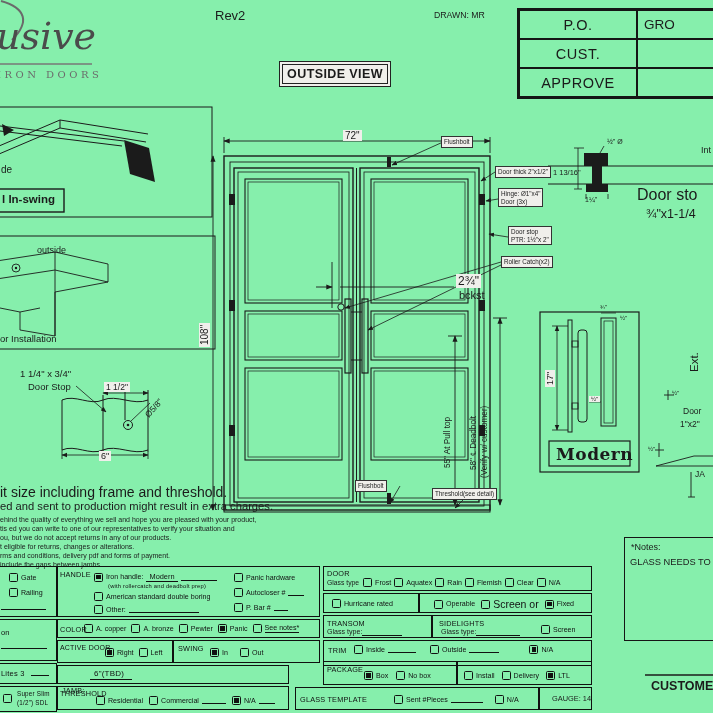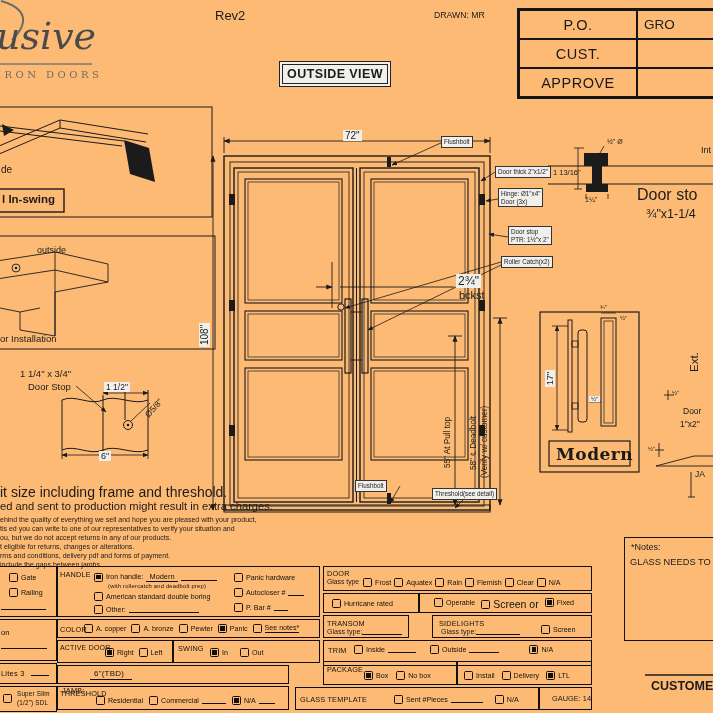--- a/index.html
+++ b/index.html
@@ -1,30 +1,30 @@
 <!DOCTYPE html>
 <html><head>
 <meta charset="utf-8">
 <style>
 *{box-sizing:border-box;margin:0;padding:0}
 body{margin:0;background:#888}
-.sheet{position:relative;width:713px;height:713px;background:#fdba74;overflow:hidden;
+.sheet{position:relative;width:713px;height:713px;background:#86efac;overflow:hidden;
   font-family:"Liberation Sans",sans-serif;color:#1b1b1b}
 .vert{position:absolute;transform-origin:0 0;transform:rotate(-90deg);white-space:nowrap}
 svg.layer{position:absolute;left:0;top:0;z-index:0}
 .txt{position:absolute;white-space:nowrap;z-index:2}
 .tag{background:#f0efeb;padding:0 2px}
 .callout{position:absolute;z-index:2;background:#f0efeb;border:0.8px solid #333;
   font-size:6.3px;line-height:1.2;padding:1px 2px;white-space:nowrap;color:#222}
 .fcell{position:absolute;border:1.7px solid #101010;z-index:2;background:transparent}
 .flabel{position:absolute;font-size:7.3px;letter-spacing:.2px;color:#111;white-space:nowrap}
 .cb{display:inline-flex;align-items:center;gap:3px;font-size:7.1px;color:#111;white-space:nowrap}
 .cb .bx{width:9px;height:9px;border:1.5px solid #111;border-radius:1.5px;display:inline-block;position:relative;flex:0 0 auto;background:transparent}
 .cb.on .bx::after{content:"";position:absolute;inset:1.2px;background:#111}
-.row{position:absolute;display:flex;align-items:flex-start}
+.row{position:absolute;display:flex;align-items:center}
 .ln{display:inline-block;border-bottom:1.1px solid #111;height:7px}
 .u{border-bottom:1.1px solid #111}
 .logo-script{position:absolute;font-family:"DejaVu Serif",serif;font-style:italic;color:#4b4b4b;z-index:2}
 .logo-sub{position:absolute;font-family:"DejaVu Serif",serif;color:#6b6b6b;letter-spacing:3.5px;z-index:2}
 .obox{position:absolute;border:4px double #222;display:flex;align-items:center;justify-content:center;
   font-size:12.5px;font-weight:600;letter-spacing:.4px;z-index:2;background:#f0efeb}
 .tb{position:absolute;display:grid;grid-template-columns:118px 1fr;border:2px solid #151515;z-index:2}
 .tb>div{border:1px solid #151515;display:flex;align-items:center}
 .tb .lbl{justify-content:center;font-size:14.5px;letter-spacing:.5px}
 .tb .val{padding-left:6px;font-size:13.5px}
@@ -456,21 +456,21 @@
           <span class="bx"></span>
           <span style="font-size:10.5px">Screen or</span>
         </span>
     <span class="cb on">
           <span class="bx"></span>
           <span>Fixed</span>
         </span>
   </div>
 </div>
 
-<div class="fcell" style="left:323px;top:615px;width:86px;height:23px">
+<div class="fcell" style="left:323px;top:615px;width:109px;height:23px">
   <div class="flabel" style="left:3px;top:3px">TRANSOM</div>
   <div class="row" style="left:3px;top:12px;font-size:7.1px">
         <span>Glass type:</span>
         <span class="ln" style="width:40px"></span>
       </div>
 </div>
 <div class="fcell" style="left:432px;top:615px;width:160px;height:23px">
   <div class="flabel" style="left:6px;top:3px">SIDELIGHTS</div>
   <div class="row" style="left:8px;top:12px;font-size:7.1px">
         <span>Glass type:</span>

